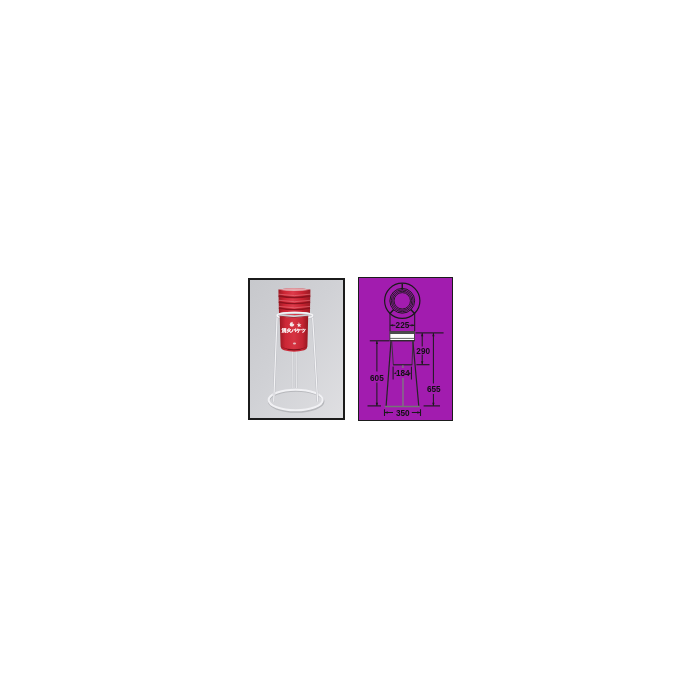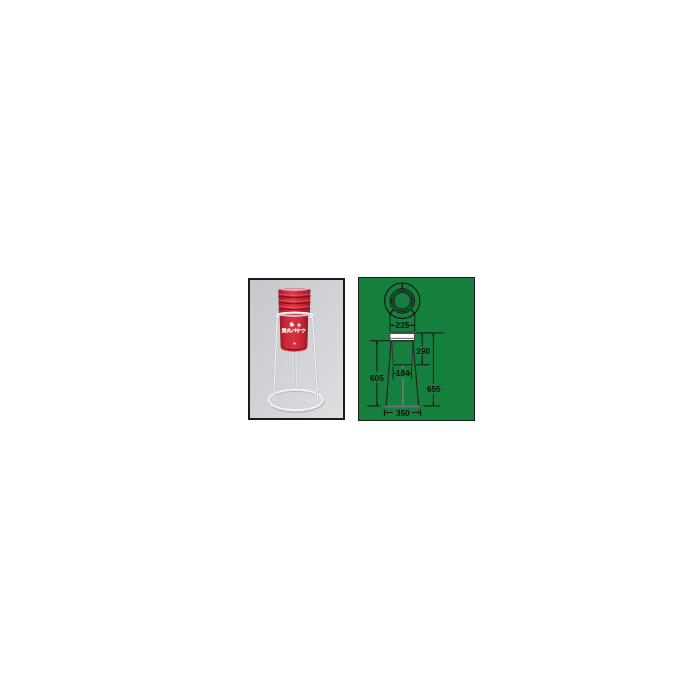--- a/index.html
+++ b/index.html
@@ -68,21 +68,21 @@
 
   <path d="M40.5 42.5 q-1.6 2.2 -0.3 3.4 q1.5 1.3 3.2 0.2 q1.3 -1 0.6 -2.6 q-0.5 1 -1.3 0.8 q0.6 -1.7 -0.7 -2.9 q0.1 1.3 -1.5 1.1 Z" fill="#f3eaea"></path>
   <path d="M48.8 41.8 l0.9 2.6 l2 -0.4 l-1.5 1.5 l0.8 1.8 l-2 -1 l-1.5 1.2 l0.4 -2 l-1.6 -1.2 l2 -0.2 Z" fill="#f3eaea" transform="scale(0.9) translate(5.5,5)"></path>
 
   <text x="44" y="52.4" font-size="4.6" font-weight="bold" fill="#ffffff" stroke="#ffffff" stroke-width="0.25" text-anchor="middle" style="letter-spacing:0.2px" opacity="0.92">消火バケツ</text>
 
   <ellipse cx="44.5" cy="63.5" rx="1.6" ry="1" fill="#e8c9cb" opacity="0.9"></ellipse>
 </svg>
 </div>
 
-<div class="p" style="box-sizing:border-box;left:358px;top:277px;width:117px;height:143.5px;border:1.5px solid #1b1b1b;background:#15803d">
+<div class="p" style="box-sizing:border-box;left:358px;top:277px;width:95px;height:143.5px;border:1.5px solid #1b1b1b;background:#a21caf">
 <svg width="92" height="141" viewBox="0 0 92 141" style="position:absolute;left:0;top:0;transform:translateZ(0)" fill="none">
 
   <circle cx="43.25" cy="22.8" r="17.65" stroke="#1a1a1a" stroke-width="1.2"></circle>
 
   <circle cx="43.25" cy="22.8" r="12.4" stroke="#1a1a1a" stroke-width="1"></circle>
   <circle cx="43.25" cy="22.8" r="10.95" stroke="#1a1a1a" stroke-width="0.9"></circle>
   <circle cx="43.25" cy="22.8" r="9.55" stroke="#1a1a1a" stroke-width="0.9"></circle>
   <circle cx="43.25" cy="22.8" r="8.2" stroke="#1a1a1a" stroke-width="0.9"></circle>
 
   <path d="M43.25 5.5 L43.25 11.8" stroke="#1a1a1a" stroke-width="1.4"></path>

